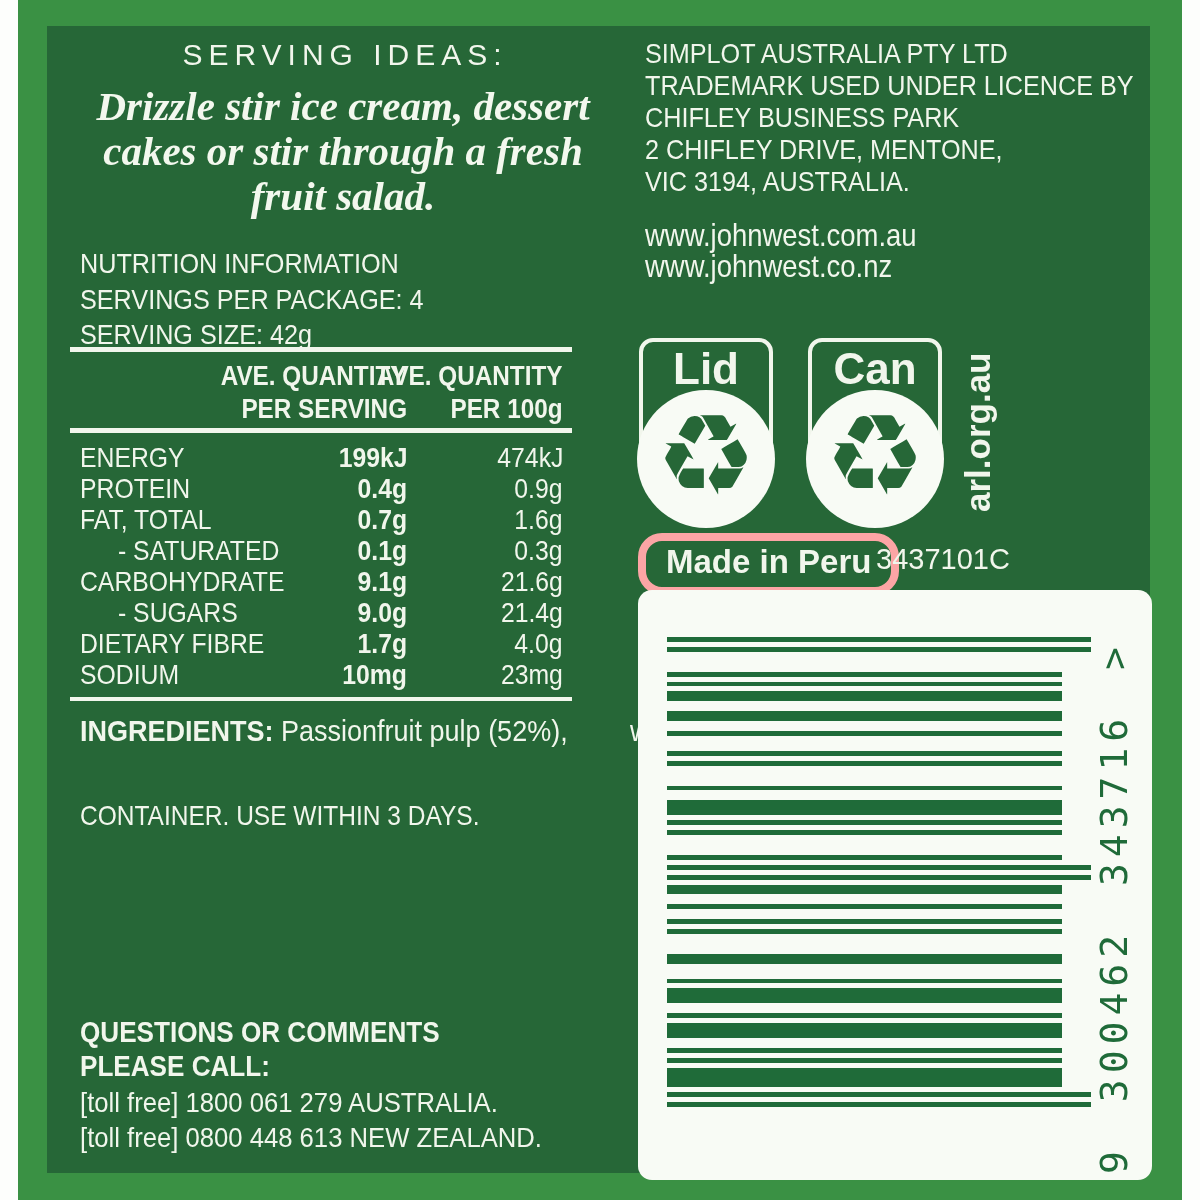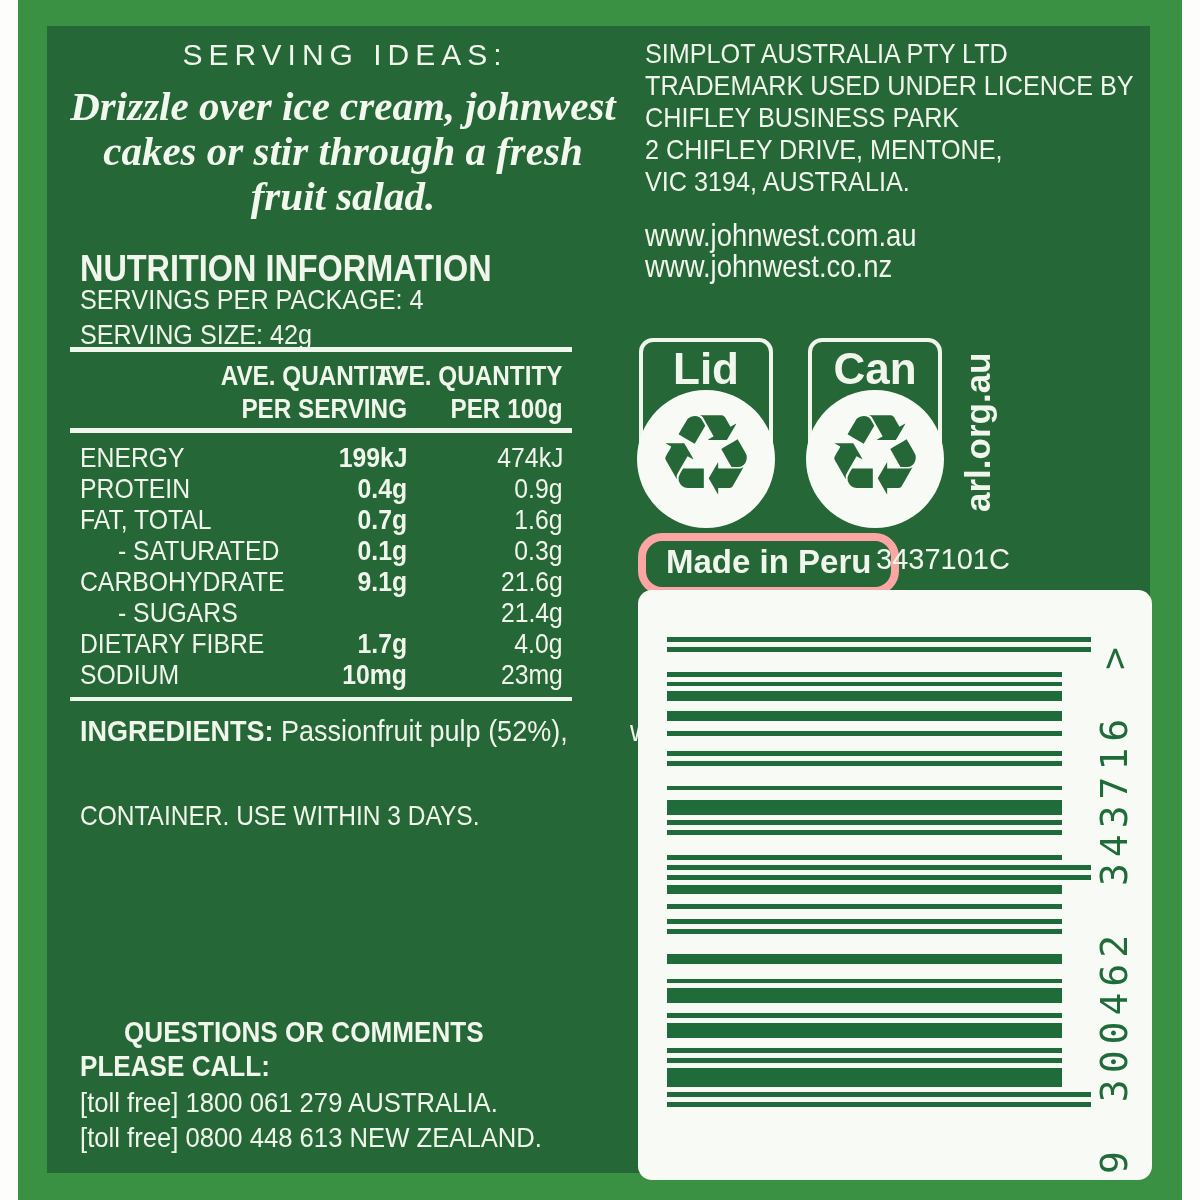--- a/index.html
+++ b/index.html
@@ -11,39 +11,39 @@
   .cond{display:inline-block;transform:scaleX(0.90);transform-origin:0 50%;white-space:nowrap;}
   .cond-r{display:inline-block;transform:scaleX(0.90);transform-origin:100% 50%;white-space:nowrap;}
   .b{font-weight:bold;}
   
   .si-title{left:70px;top:38px;width:550px;text-align:center;font-size:30px;font-weight:normal;letter-spacing:6px;}
   .si-body{left:58px;top:84px;width:570px;text-align:center;
            font-family:"Liberation Serif",serif;font-style:italic;font-weight:bold;
            font-size:41px;line-height:45px;color:#F3F8EE;}
   .si-body div{white-space:nowrap;}
   
-  .nu-title{left:80px;top:248px;font-size:36px;font-weight:bold;}
+  .nu-title{left:80px;top:248px;font-size:28px;font-weight:normal;}
   .nu-sub1{left:80px;top:284px;font-size:28px;}
   .nu-sub2{left:80px;top:319px;font-size:28px;}
   .rule{left:70px;width:502px;background:#F1F6EC;}
   .r1{top:347px;height:5px;} .r2{top:428px;height:5px;} .r3{top:697px;height:4px;}
   .nu-head{left:70px;top:360px;width:502px;font-size:27px;font-weight:bold;line-height:33px;}
   .nu-head .c1,.nu-head .c2{position:absolute;top:0;left:0;text-align:right;}
   .nu-head .c1{width:337px;} .nu-head .c2{width:493px;}
   .nu-rows{left:70px;top:442px;width:502px;font-size:27.5px;}
   .nrow{position:relative;height:31px;}
   .nrow .lab{position:absolute;left:10px;top:0;}
   .nrow .lab.ind{left:48px;}
   .nrow .v1,.nrow .v2{position:absolute;top:0;left:0;text-align:right;}
   .nrow .v1{width:337px;font-weight:bold;} .nrow .v2{width:493px;}
   
   .ing{left:80px;top:714px;font-size:30px;line-height:34px;}
   .sto{left:80px;top:800px;font-size:28.5px;line-height:31px;}
   .sto .cond{transform:scaleX(0.86);}
-  .contact-h1{left:80px;top:1016px;font-size:29px;font-weight:bold;margin-left:44px;}
+  .contact-h1{left:80px;top:1016px;font-size:29px;font-weight:bold;}
   .contact-h2{left:80px;top:1050px;font-size:29px;font-weight:bold;}
   .contact-lines{left:80px;top:1085px;font-size:28.5px;line-height:35px;}
   
   .tm{left:645px;top:38px;font-size:28px;line-height:32px;}
   .web{left:645px;top:220px;font-size:30.5px;font-weight:normal;line-height:31px;}
   
   .badge{position:absolute;top:338px;width:138px;height:186px;}
   .badge.lid{left:637px;} .badge.can{left:806px;}
   .badge .rect{position:absolute;left:2px;top:0;width:126px;height:110px;
                border:4px solid #F1F6EC;border-radius:14px;text-align:center;}
@@ -67,21 +67,21 @@
 </style>
 </head>
 <body>
 
 <div class="stage">
   <div class="frame"></div>
   <div class="panel"></div>
 
   <div class="abs si-title">SERVING IDEAS:</div>
   <div class="abs si-body">
-      <div><span class="">Drizzle over ice cream, johnwest</span></div>
+      <div><span class="">Drizzle stir ice cream, dessert</span></div>
       <div><span class="">cakes or stir through a fresh</span></div>
       <div><span class="">fruit salad.</span></div>
     </div>
 
   <div class="abs nu-title">
     <span class="cond">NUTRITION INFORMATION</span></div>
   <div class="abs nu-sub1">
     <span class="cond">SERVINGS PER PACKAGE: 4</span></div>
   <div class="abs nu-sub2">
     <span class="cond">SERVING SIZE: 42g</span></div>
@@ -119,20 +119,21 @@
         <span class="v1"><span class="cond-r">0.1g</span></span>
         <span class="v2"><span class="cond-r">0.3g</span></span>
       </div>
       <div class="nrow">
         <span class="lab"><span class="cond">CARBOHYDRATE</span></span>
         <span class="v1"><span class="cond-r">9.1g</span></span>
         <span class="v2"><span class="cond-r">21.6g</span></span>
       </div>
       <div class="nrow">
         <span class="lab ind"><span class="cond">- SUGARS</span></span>
+        <span class="v1"><span class="cond-r">9.0g</span></span>
         <span class="v2"><span class="cond-r">21.4g</span></span>
       </div>
       <div class="nrow">
         <span class="lab"><span class="cond">DIETARY FIBRE</span></span>
         <span class="v1"><span class="cond-r">1.7g</span></span>
         <span class="v2"><span class="cond-r">4.0g</span></span>
       </div>
       <div class="nrow">
         <span class="lab"><span class="cond">SODIUM</span></span>
         <span class="v1"><span class="cond-r">10mg</span></span>

